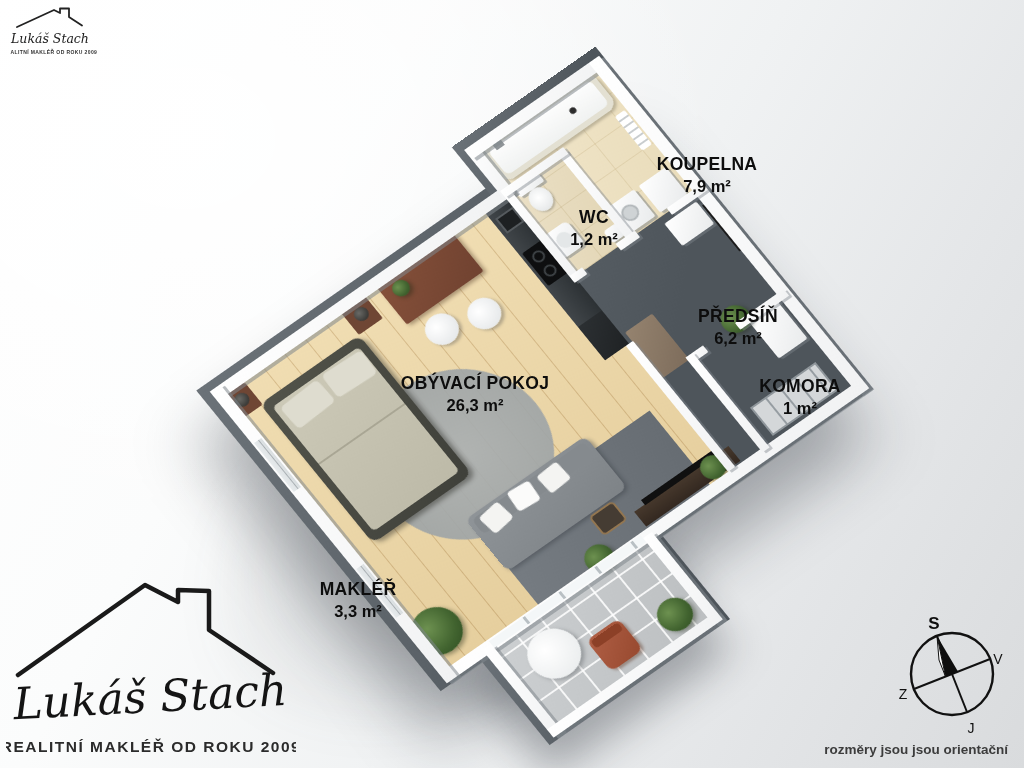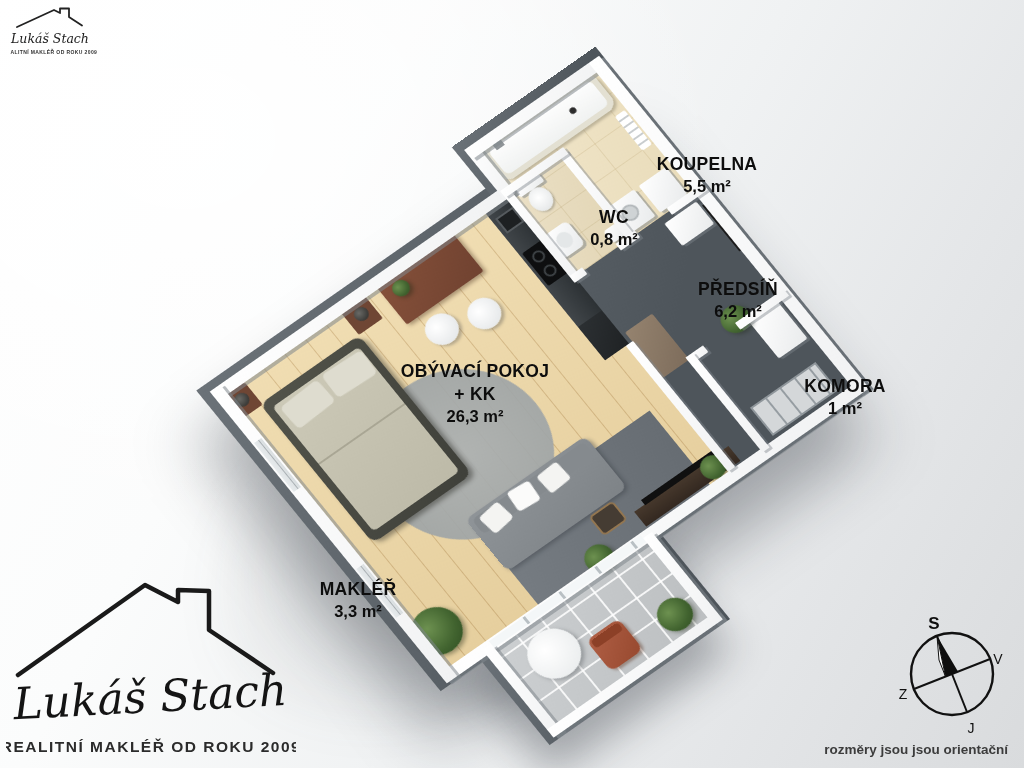--- a/index.html
+++ b/index.html
@@ -159,37 +159,36 @@
     <div class="wall inner" style="left:414px;top:166px;width:24px;height:9px;"></div>
     <div class="wall inner" style="left:478px;top:166px;width:45px;height:9px;"></div>
     <div class="wall inner" style="left:396px;top:306px;width:22px;height:9px;"></div>
     <div class="wall inner" style="left:458px;top:306px;width:61px;height:9px;"></div>
     <div class="wall inner" style="left:396px;top:306px;width:9px;height:128px;"></div>
   </div>
 
   <div class="labels">
     <div class="room-label" style="left:707px;top:175px;">
       <div class="nm">KOUPELNA</div>
-      <div class="ar">5,5 m²</div>
-    </div>
-    <div class="room-label" style="left:594px;top:228px;margin-left:20px;">
+      <div class="ar">7,9 m²</div>
+    </div>
+    <div class="room-label" style="left:594px;top:228px;">
       <div class="nm">WC</div>
-      <div class="ar">0,8 m²</div>
-    </div>
-    <div class="room-label" style="left:738px;top:300px;text-align:center;">
+      <div class="ar">1,2 m²</div>
+    </div>
+    <div class="room-label" style="left:738px;top:327px;text-align:center;">
       <div class="nm">PŘEDSÍŇ</div>
       <div class="ar">6,2 m²</div>
     </div>
-    <div class="room-label" style="left:845px;top:397px;">
+    <div class="room-label" style="left:800px;top:397px;">
       <div class="nm">KOMORA</div>
       <div class="ar">1 m²</div>
     </div>
     <div class="room-label" style="left:475px;top:394px;">
       <div class="nm">OBÝVACÍ POKOJ</div>
-      <div class="nm">+ KK</div>
       <div class="ar">26,3 m²</div>
     </div>
     <div class="room-label" style="left:358px;top:600px;">
       <div class="nm">MAKLÉŘ</div>
       <div class="ar">3,3 m²</div>
     </div>
   </div>
 
   <svg class="logo" style="left:10px;top:4px;" width="120" height="64" viewBox="0 0 120 64">
     <path d="M7,23 L44,6 L50,9 L50,4.5 L59,4.5 L59,13 L72,21.5" fill="none" stroke="#222" stroke-width="1.8" stroke-linecap="round" stroke-linejoin="round"></path>

